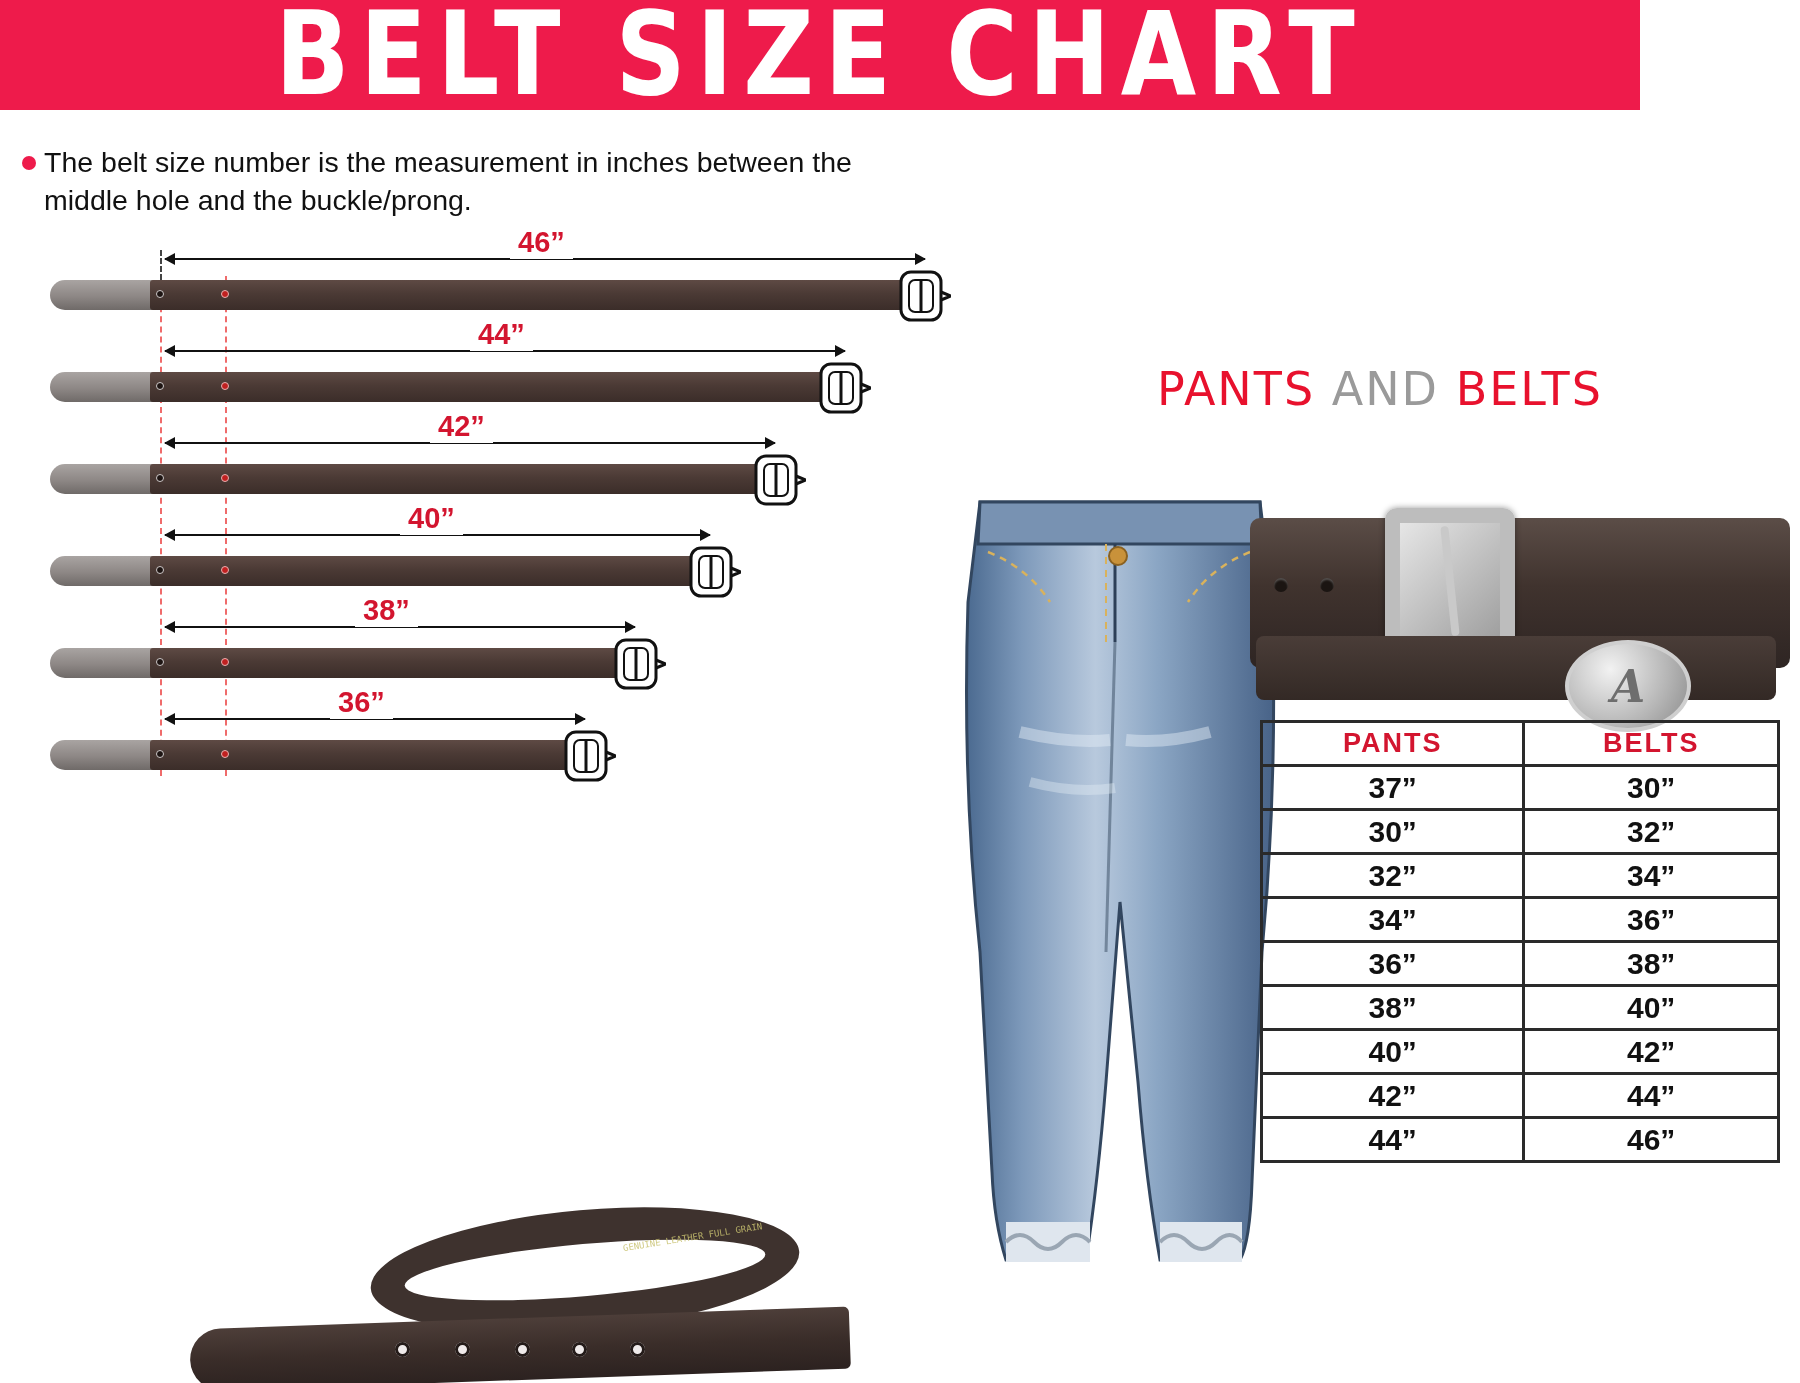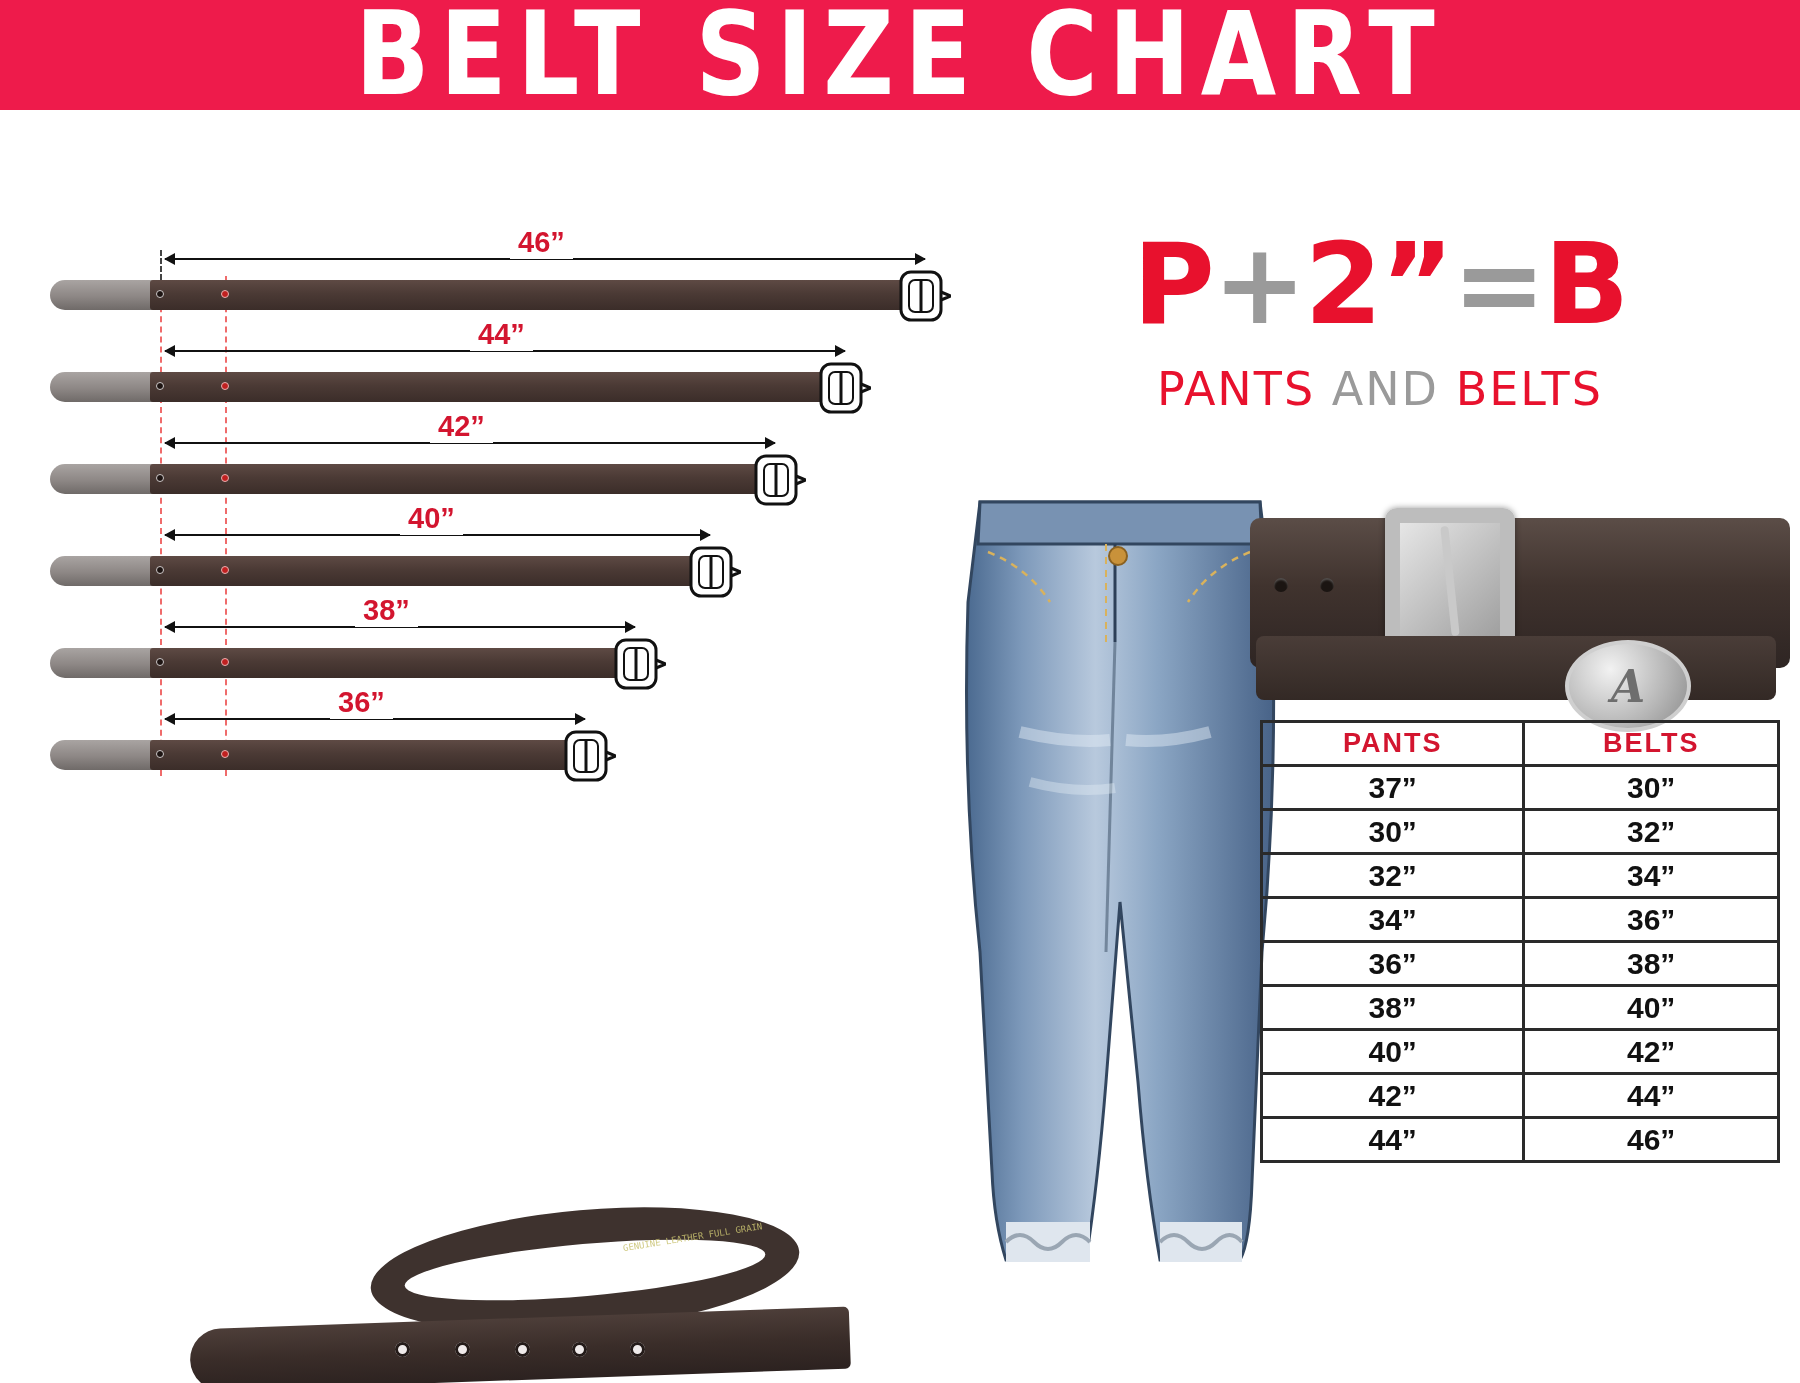--- a/index.html
+++ b/index.html
@@ -7,21 +7,21 @@
   body {
     width:1800px; height:1383px;
     background:#ffffff;
     font-family:"Liberation Sans", sans-serif;
     position:relative;
     overflow:hidden;
   }
 
   
   .header {
-    width:1800px; height:110px;
+    width:1640px; height:110px;
     background:#ee1b4b;
     display:flex; align-items:center; justify-content:center;
     overflow:hidden;
   }
   .header-title {
     color:#ffffff;
     font-size:92px;
     font-weight:bold;
     letter-spacing:10px;
     font-family:"DejaVu Sans", sans-serif;
@@ -205,20 +205,24 @@
 <body>
 
 <div class="header">
   <div class="header-title">BELT SIZE CHART</div>
 </div>
 
 <div class="content">
 
   <div class="col-left">
 
+    <div class="bullet-row" id="note1">
+      <span class="bullet-dot"></span>
+      <span class="bullet-text">The belt size number is the measurement in inches between the middle hole and the buckle/prong.</span>
+    </div>
 
     <div class="belts">
 
       <div class="guide" style="left:150px; top:36px; height:500px;"></div>
       <div class="guide" style="left:215px; top:36px; height:500px;"></div>
       <div class="guide dark" style="left:150px; top:10px; height:30px;"></div>
 
       <div class="belt-row" style="top:0px;">
         <div class="dimline" style="left:155px; width:760px;"></div>
         <div class="dimlabel" style="left:500px;">46”</div>
@@ -332,23 +336,20 @@
       <div class="coil-hole" style="left:335px;"></div>
       <div class="coil-hole" style="left:392px;"></div>
       <div class="coil-hole" style="left:450px;"></div>
 
     </div>
 
   </div>
 
   <div class="col-right">
 
-    <div class="formula">
-      <span class="f-red">P</span><span class="f-gray">+</span><span class="f-red">2”</span><span class="f-gray">=</span><span class="f-red">B</span>
-    </div>
 
     <div class="formula-sub">
       <span class="f-red">PANTS</span>
       <span class="f-gray">AND</span>
       <span class="f-red">BELTS</span>
     </div>
 
 
     <div class="jeans">
       <svg width="420" height="790" viewBox="0 0 420 790">

